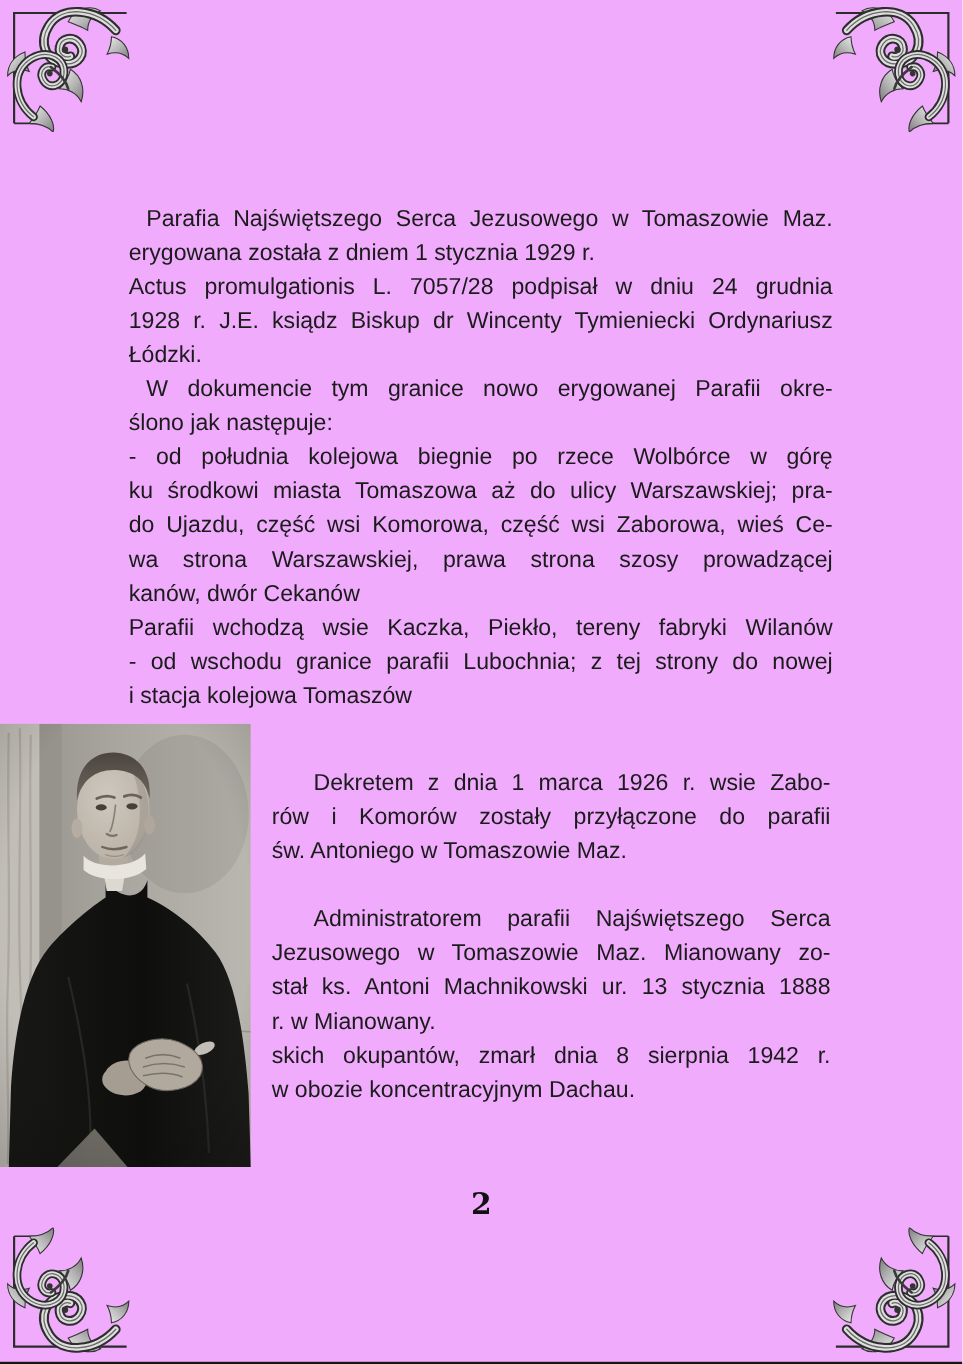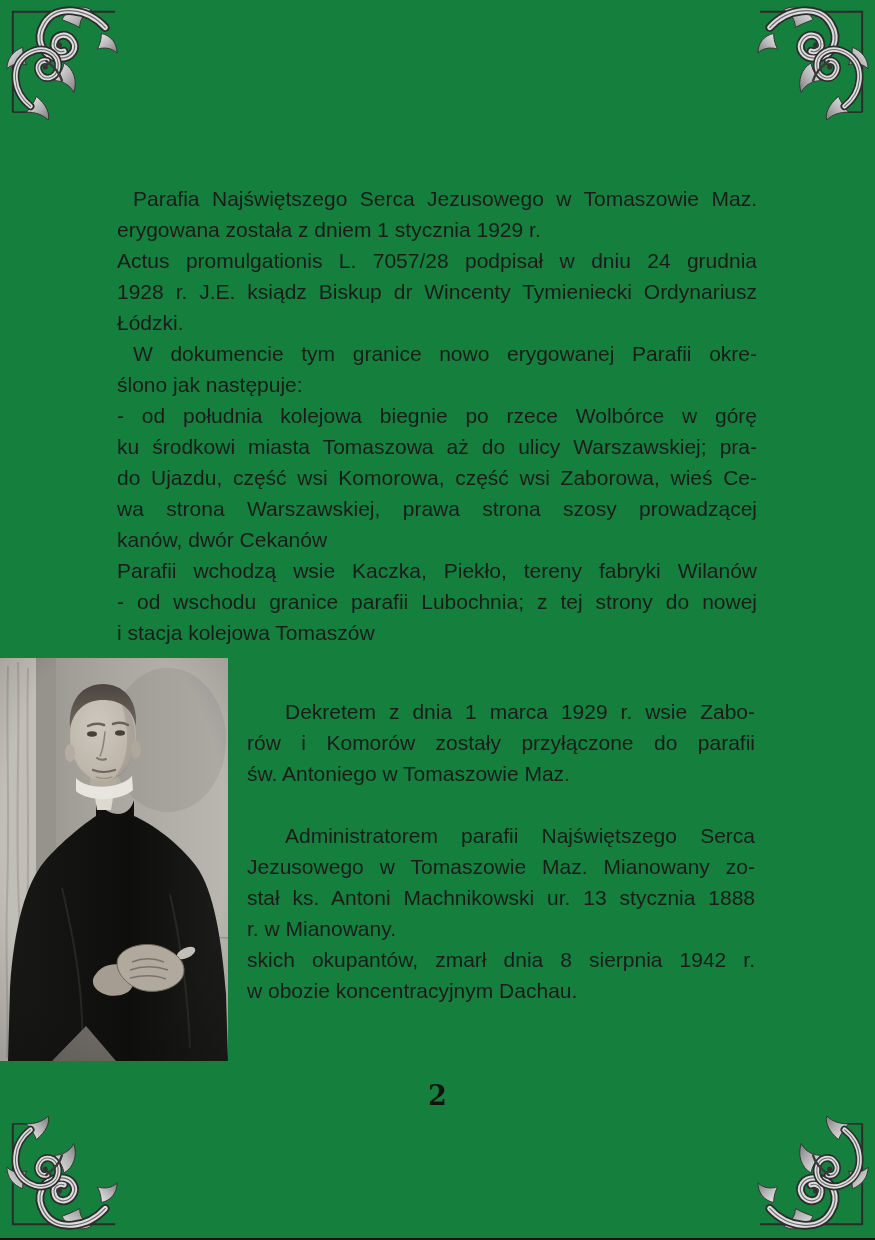--- a/index.html
+++ b/index.html
@@ -1,16 +1,16 @@
 <!DOCTYPE html>
 <html lang="pl"><head>
 <meta charset="utf-8">
 <style>
   html,body{margin:0;padding:0;background:#ffffff;}
-  .page{position:relative;width:875px;height:1240px;background:#15803d;overflow:hidden;
+  .page{position:relative;width:875px;height:1240px;background:#f0abfc;overflow:hidden;
         font-family:"Liberation Sans",sans-serif;color:#1b1b1b;}
   
   .tl{font-size:21px;line-height:31px;white-space:normal;}
   .jl{text-align:justify;text-align-last:justify;}
   .ll{text-align-last:left;}
   .ind{text-indent:16px;}
   .ind2{text-indent:38px;}
   .gap{margin-top:31px;}
   .intro{position:absolute;left:117px;top:183px;width:640px;}
   .col{position:absolute;left:247px;top:696px;width:508px;}
@@ -169,21 +169,21 @@
         <path d="M132 304 C142 300,154 300,164 304"></path>
         <path d="M130 312 C142 308,156 308,168 312"></path>
         <path d="M130 320 C142 317,156 317,166 321"></path>
       </g>
       <path d="M52 403 L86 368 L116 403 Z" fill="#6b6862"></path>
       <rect width="228" height="403" fill="url(#vin)"></rect>
     </svg>
   </div>
 
   <div class="col">
-    <div class="tl jl ind2">Dekretem z dnia 1 marca 1929 r. wsie Zabo-</div>
+    <div class="tl jl ind2">Dekretem z dnia 1 marca 1926 r. wsie Zabo-</div>
     <div class="tl jl">rów i Komorów zostały przyłączone do parafii</div>
     <div class="tl jl ll">św. Antoniego w Tomaszowie Maz.</div>
     <div class="tl jl ind2 gap">Administratorem parafii Najświętszego Serca</div>
     <div class="tl jl">Jezusowego w Tomaszowie Maz. Mianowany zo-</div>
     <div class="tl jl">stał ks. Antoni Machnikowski ur. 13 stycznia 1888</div>
     <div class="tl jl ll">r. w Mianowany.</div>
     <div class="tl jl">skich okupantów, zmarł dnia 8 sierpnia 1942 r.</div>
     <div class="tl jl ll">w obozie koncentracyjnym Dachau.</div>
   </div>
 

